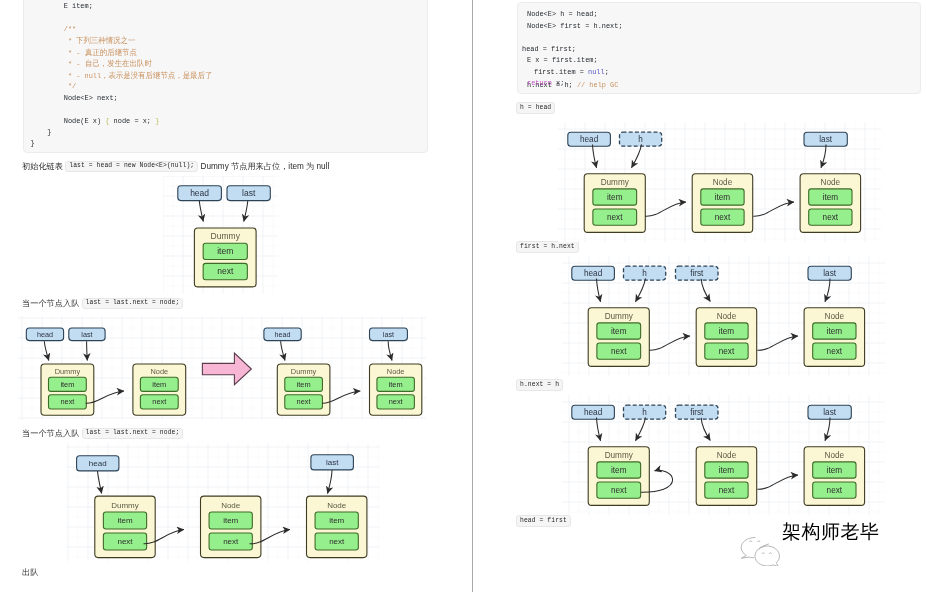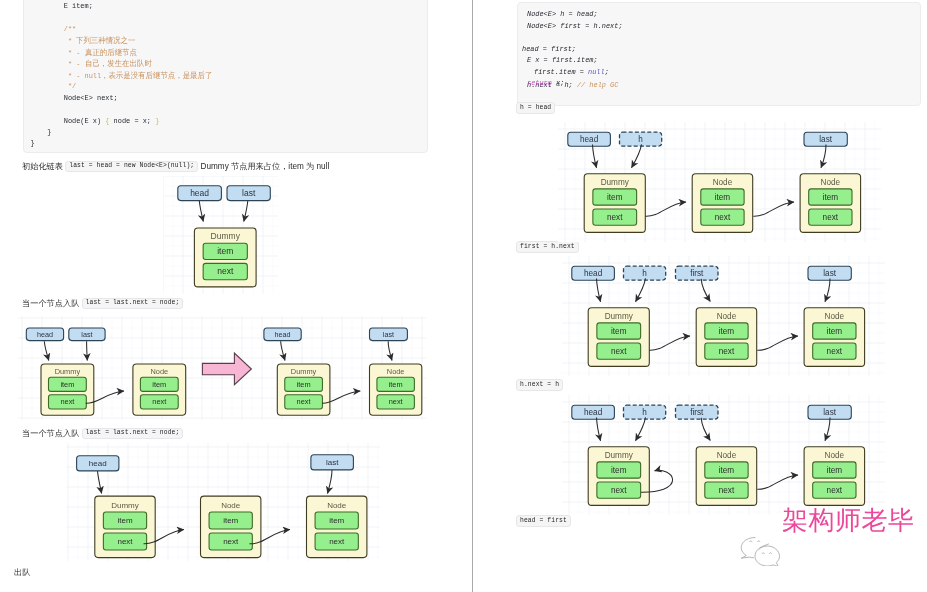--- a/index.html
+++ b/index.html
@@ -39,33 +39,33 @@
       <div class="codeline" style="left: 6.5px; top: 50.8px;"><span class="c">         * - <span class="cjk">真正的后继节点</span></span></div>
       <div class="codeline" style="left: 6.5px; top: 62.25px;"><span class="c">         * - <span class="cjk">自己，发生在出队时</span></span></div>
       <div class="codeline" style="left: 6.5px; top: 73.7px;"><span class="c">         * - null<span class="cjk">，表示是没有后继节点，是最后了</span></span></div>
       <div class="codeline" style="left: 6.5px; top: 85.15px;"><span class="c">         */</span></div>
       <div class="codeline" style="left: 6.5px; top: 96.6px;"><span>        Node&lt;E&gt; next;</span></div>
       <div class="codeline" style="left: 6.5px; top: 108.05px;"><span></span></div>
       <div class="codeline" style="left: 6.5px; top: 119.5px;"><span>        Node(E x) </span><span class="b">{</span><span> node = x; </span><span class="b">}</span></div>
       <div class="codeline" style="left: 6.5px; top: 130.95px;"><span>    </span><span>}</span></div>
       <div class="codeline" style="left: 6.5px; top: 142.4px;"><span>}</span></div>
     </div>
-    <div class="codeblock" style="left: 517px; top: 2px; width: 404px; height: 104px; font-style: italic;">
+    <div class="codeblock" style="left: 517px; top: 2px; width: 404px; height: 92px;">
       <div class="codeline" style="left: 9px; top: 7px;"><span>Node&lt;E&gt; h = head;</span></div>
       <div class="codeline" style="left: 9px; top: 18.5px;"><span>Node&lt;E&gt; first = h.next;</span></div>
       <div class="codeline" style="left: 9px; top: 30px; margin-top: 48px;"><span>h.next = h; </span><span class="c">// help GC</span></div>
       <div class="codeline" style="left: 4px; top: 41.5px;"><span>head = first;</span></div>
       <div class="codeline" style="left: 9px; top: 53px;"><span>E x = first.item;</span></div>
       <div class="codeline" style="left: 16px; top: 64.5px;"><span>first.item = </span><span class="n">null</span><span>;</span></div>
       <div class="codeline" style="left: 9px; top: 76px;"><span class="k">return</span><span> x;</span></div>
     </div>
     <div class="caption" style="left: 22px; top: 160px;"><span>初始化链表 </span><span class="chip">last = head = new Node&lt;E&gt;(null);</span><span>  Dummy 节点用来占位，item 为 null</span></div>
     <div class="caption" style="left: 22px; top: 297px;"><span>当一个节点入队 </span><span class="chip">last = last.next = node;</span></div>
     <div class="caption" style="left: 22px; top: 427px;"><span>当一个节点入队 </span><span class="chip">last = last.next = node;</span></div>
-    <div class="caption" style="left: 14px; top: 566px; text-align: center;"><span>出队</span></div>
+    <div class="caption" style="left: 22px; top: 566px; text-align: center;"><span>出队</span></div>
     <div class="chipbox" style="left: 516px; top: 102px;"><span class="chip">h = head</span></div>
     <div class="chipbox" style="left: 516px; top: 241px;"><span class="chip">first = h.next</span></div>
     <div class="chipbox" style="left: 516px; top: 379px;"><span class="chip">h.next = h</span></div>
     <div class="chipbox" style="left: 516px; top: 515px;"><span class="chip">head = first</span></div>
     <svg width="115" height="118" viewBox="0 0 115 118" style="position: absolute; left: 163px; top: 176px;">
       <defs>
         <marker id="ah0" markerWidth="10" markerHeight="10" refX="7" refY="3.6" orient="auto" markerUnits="strokeWidth">
           <path d="M0,0 L7.3,3.6 L0,7.2 L2.0,3.6 Z" fill="#2b2b2b"></path>
         </marker>
       </defs>
@@ -680,14 +680,14 @@
     <svg width="46" height="31" viewBox="0 0 46 31" style="position: absolute; left: 737px; top: 535px;">
       <g fill="none" stroke="#a3a3a3" stroke-width="0.8" stroke-linecap="round" stroke-linejoin="round">
         <path d="M 18.0,2.5 C 10.3,2.5 4.2,7.0 4.2,12.6 C 4.2,15.8 6.2,18.6 9.3,20.5 L 4.3,23.2 L 12.3,22.1 C 13.6,22.5 15.0,22.7 16.5,22.7"></path>
         <path d="M 12.6,6.5 C 13.1,5.5 14.3,5.5 14.8,6.5"></path>
         <path d="M 20.6,6.5 C 21.1,5.5 22.3,5.5 22.8,6.5"></path>
         <path d="M 31.5,9.0 L 26.4,11.0 C 21.4,12.8 18.0,16.8 18.0,21.3 C 18.0,27.1 23.8,31.0 30.5,31.0 C 32.6,31.0 34.6,30.6 36.3,29.9 L 41.2,31.6 L 39.4,27.5 C 41.3,25.8 42.5,23.7 42.5,21.3 C 42.5,15.5 36.7,11.0 30.5,11.0 C 27.2,11.0 24.2,12.2 22.1,14.1"></path>
         <path d="M 25.2,18.4 C 25.7,17.5 26.8,17.5 27.3,18.4"></path>
         <path d="M 32.4,18.4 C 32.9,17.5 34.0,17.5 34.5,18.4"></path>
       </g>
     </svg>
-    <div class="wm" style="left: 782px; top: 508px; font-size: 26px; line-height: 24px; color: #ec4899; letter-spacing: 0.5px;">架构师老毕</div>
+    <div class="wm" style="left: 782px; top: 520px; font-size: 19px; line-height: 24px; color: #000000; letter-spacing: 0.5px;">架构师老毕</div>
   </div>
 
 </body></html>

